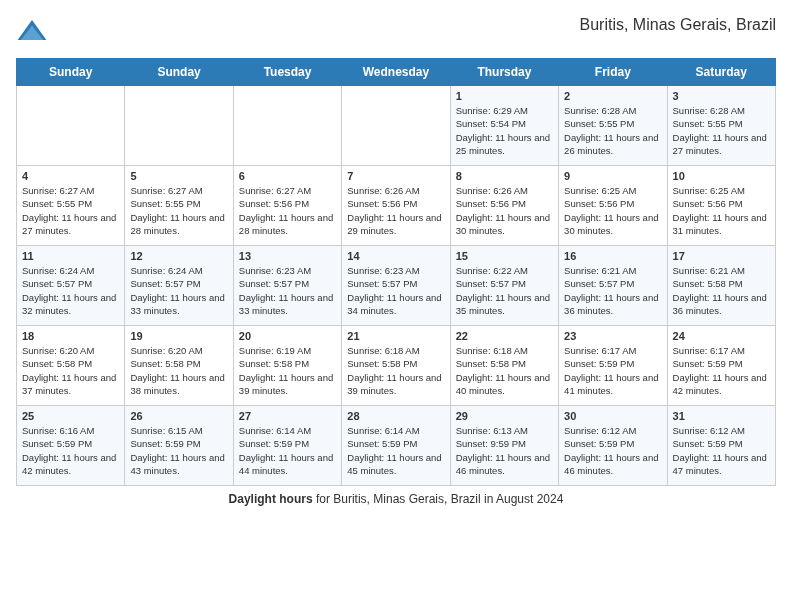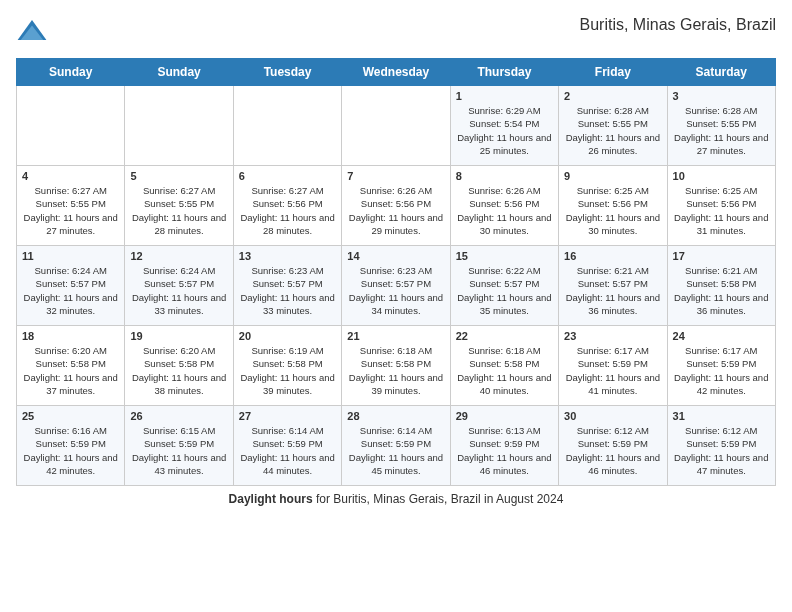--- a/index.html
+++ b/index.html
@@ -77,21 +77,20 @@
     .day-number {
       font-weight: bold;
       font-size: 11px;
       display: block;
       margin-bottom: 2px;
     }
     .day-info {
       font-size: 9.5px;
       line-height: 1.4;
       color: #333;
-      text-align: center;
     }
     .empty-cell {
       background: #fff !important;
     }
     .footer {
       margin-top: 6px;
       font-size: 12px;
       color: #333;
       text-align: center;
     }

